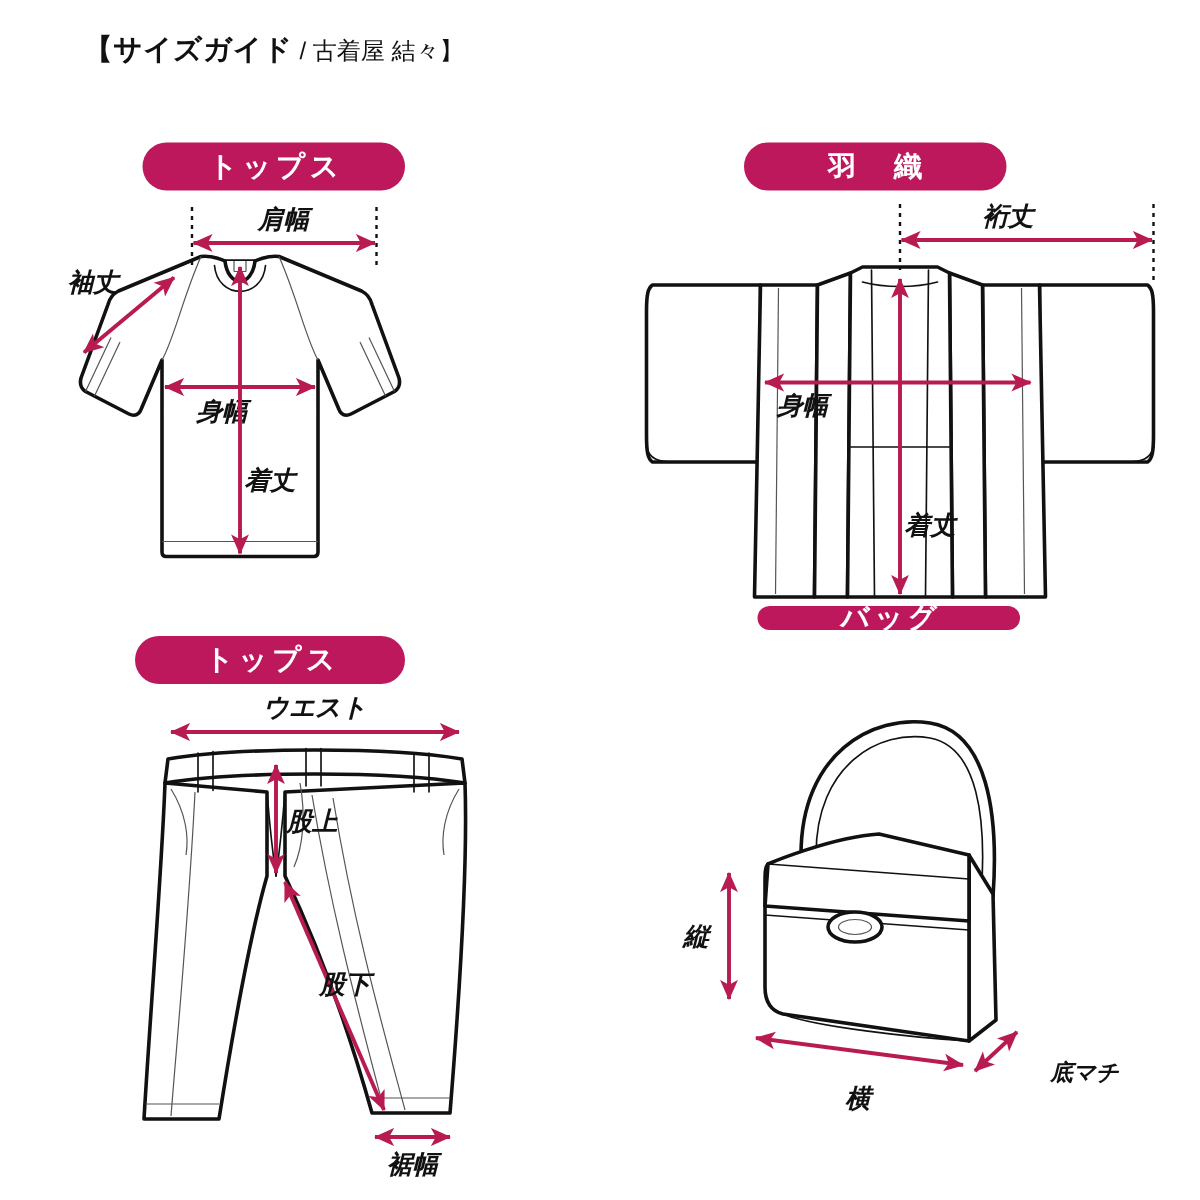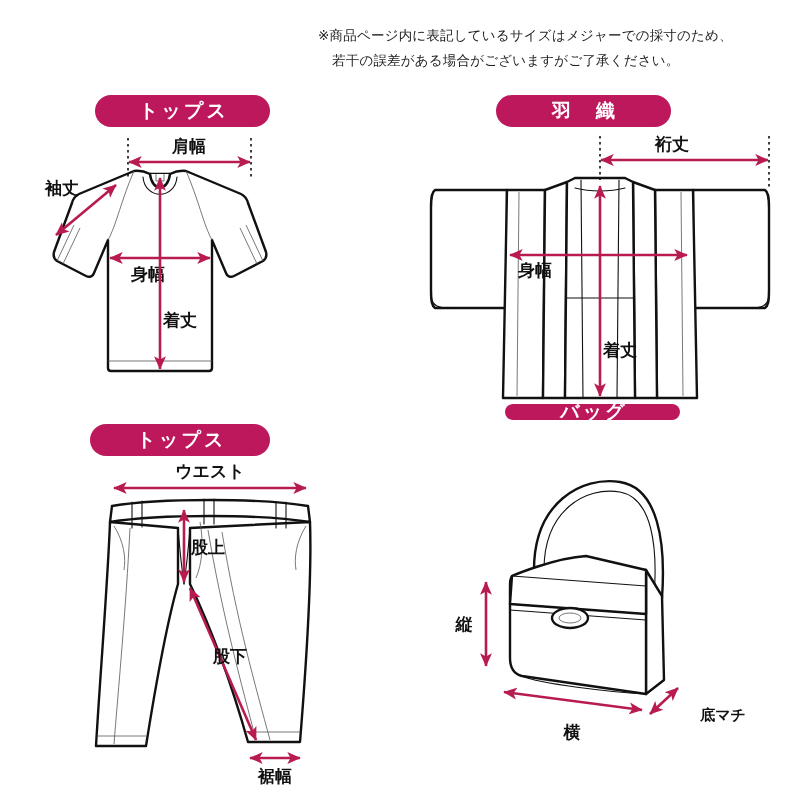--- a/index.html
+++ b/index.html
@@ -35,21 +35,21 @@
     font-size:19px;font-weight:bold;letter-spacing:3px;
     display:flex;align-items:center;justify-content:center;
     text-indent:3px;
   }
   #badge-tops   {left:95px; top:95px; width:175px;height:32px;}
   #badge-haori  {left:496px;top:95px; width:175px;height:32px;}
   #badge-bottoms{left:90px; top:424px;width:180px;height:32px;}
   #badge-bag    {left:505px;top:404px;width:175px;height:16px;}
 
   
-  .panel{position:absolute;}
+  .panel{position:absolute;font-style:italic;}
   #panel-tops   {left:30px; top:130px;width:320px;height:280px;}
   #panel-haori  {left:415px;top:130px;width:370px;height:280px;}
   #panel-bottoms{left:70px; top:458px;width:300px;height:335px;}
   #panel-bag    {left:450px;top:458px;width:330px;height:290px;}
   .panel svg{display:block;width:100%;height:100%;}
 
   
   .garment{fill:#ffffff;stroke:#111111;stroke-width:2.4;
            stroke-linejoin:round;stroke-linecap:round;}
   .garment-thin{fill:none;stroke:#111111;stroke-width:1.1;
@@ -61,23 +61,22 @@
        font-size:17px;font-weight:bold;fill:#111;}
   .lbl-s{font-family:"Liberation Sans","DejaVu Sans",sans-serif;
        font-size:15px;font-weight:bold;fill:#111;}
 </style>
 </head>
 <body>
 
 <div id="page">
 
   <div class="header">
-    <div class="note">
-      <span>※商品ページ内に表記しているサイズはメジャーでの採寸のため、</span>
-      <span class="l2">若干の誤差がある場合がございますがご了承ください。</span>
+    <div class="guide-title">
+      <span>【サイズガイド</span><span class="shop"> / </span><span class="shop">古着屋 結々】</span>
     </div>
   </div>
 
   <div class="badge" id="badge-tops">トップス</div>
   <div class="badge" id="badge-haori">羽　織</div>
   <div class="badge" id="badge-bottoms">トップス</div>
   <div class="badge" id="badge-bag">バッグ</div>
 
   <div class="panel" id="panel-tops">
     <svg viewBox="0 0 320 280" xmlns="http://www.w3.org/2000/svg">

